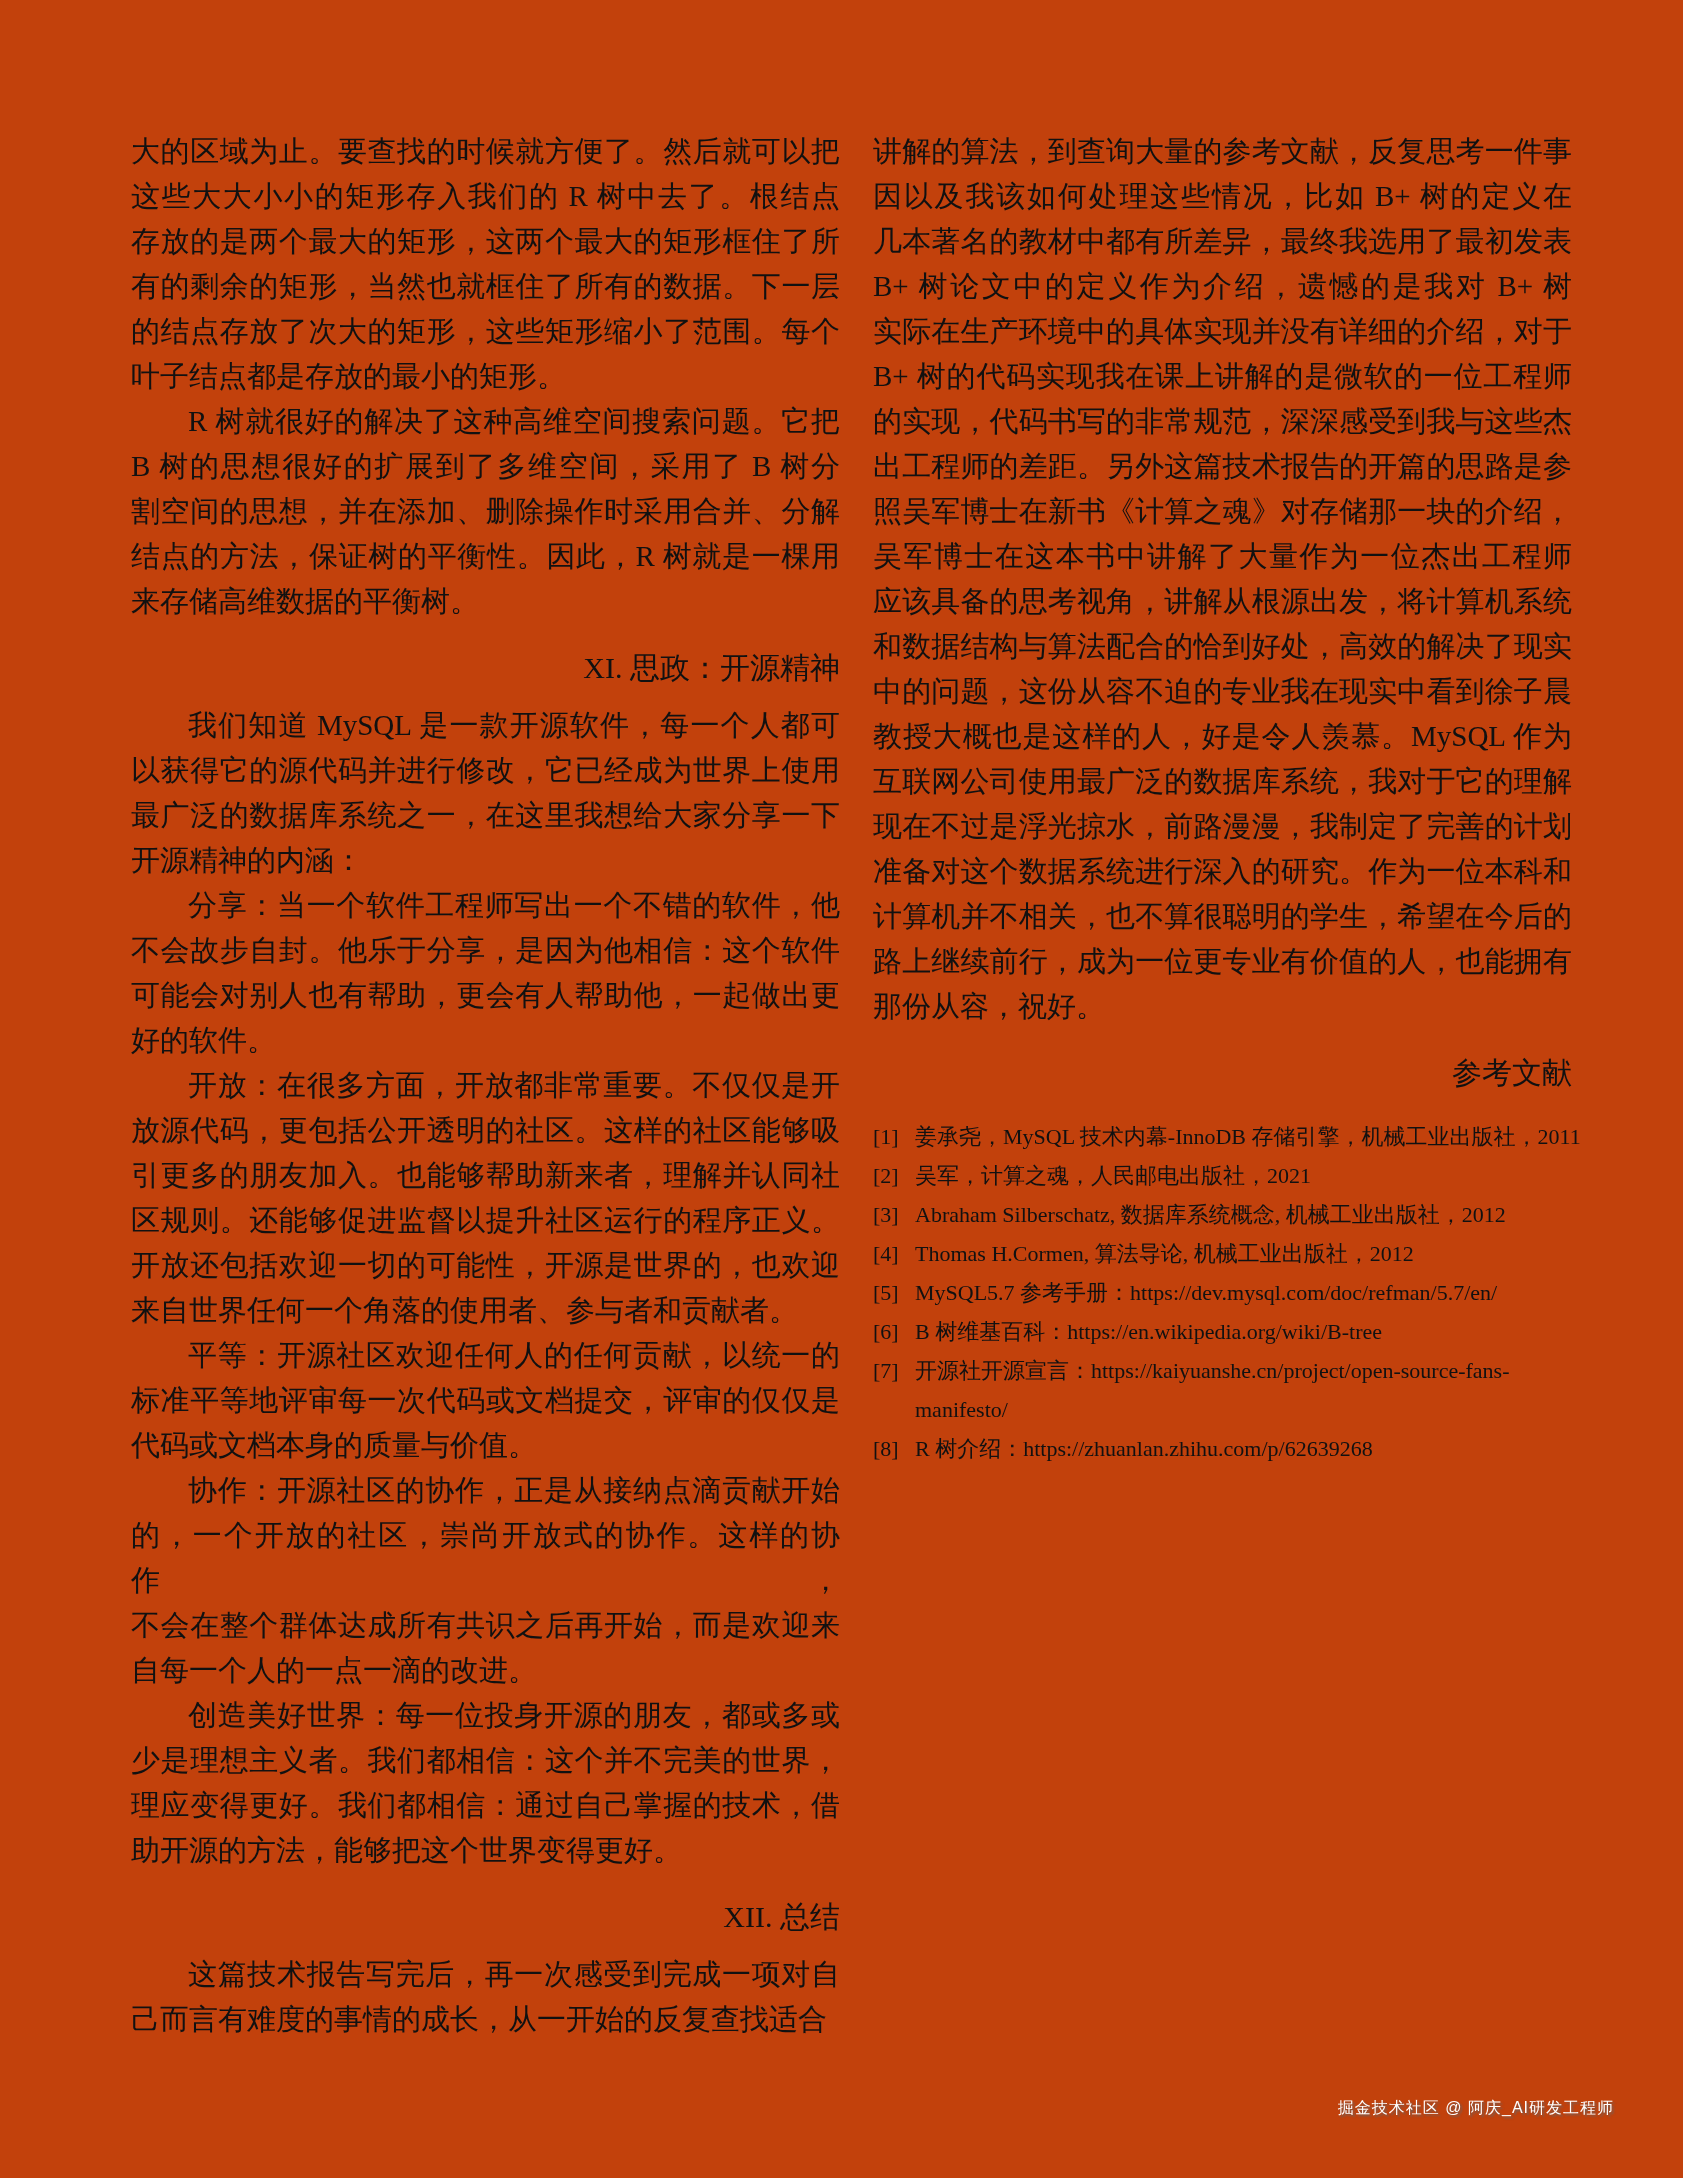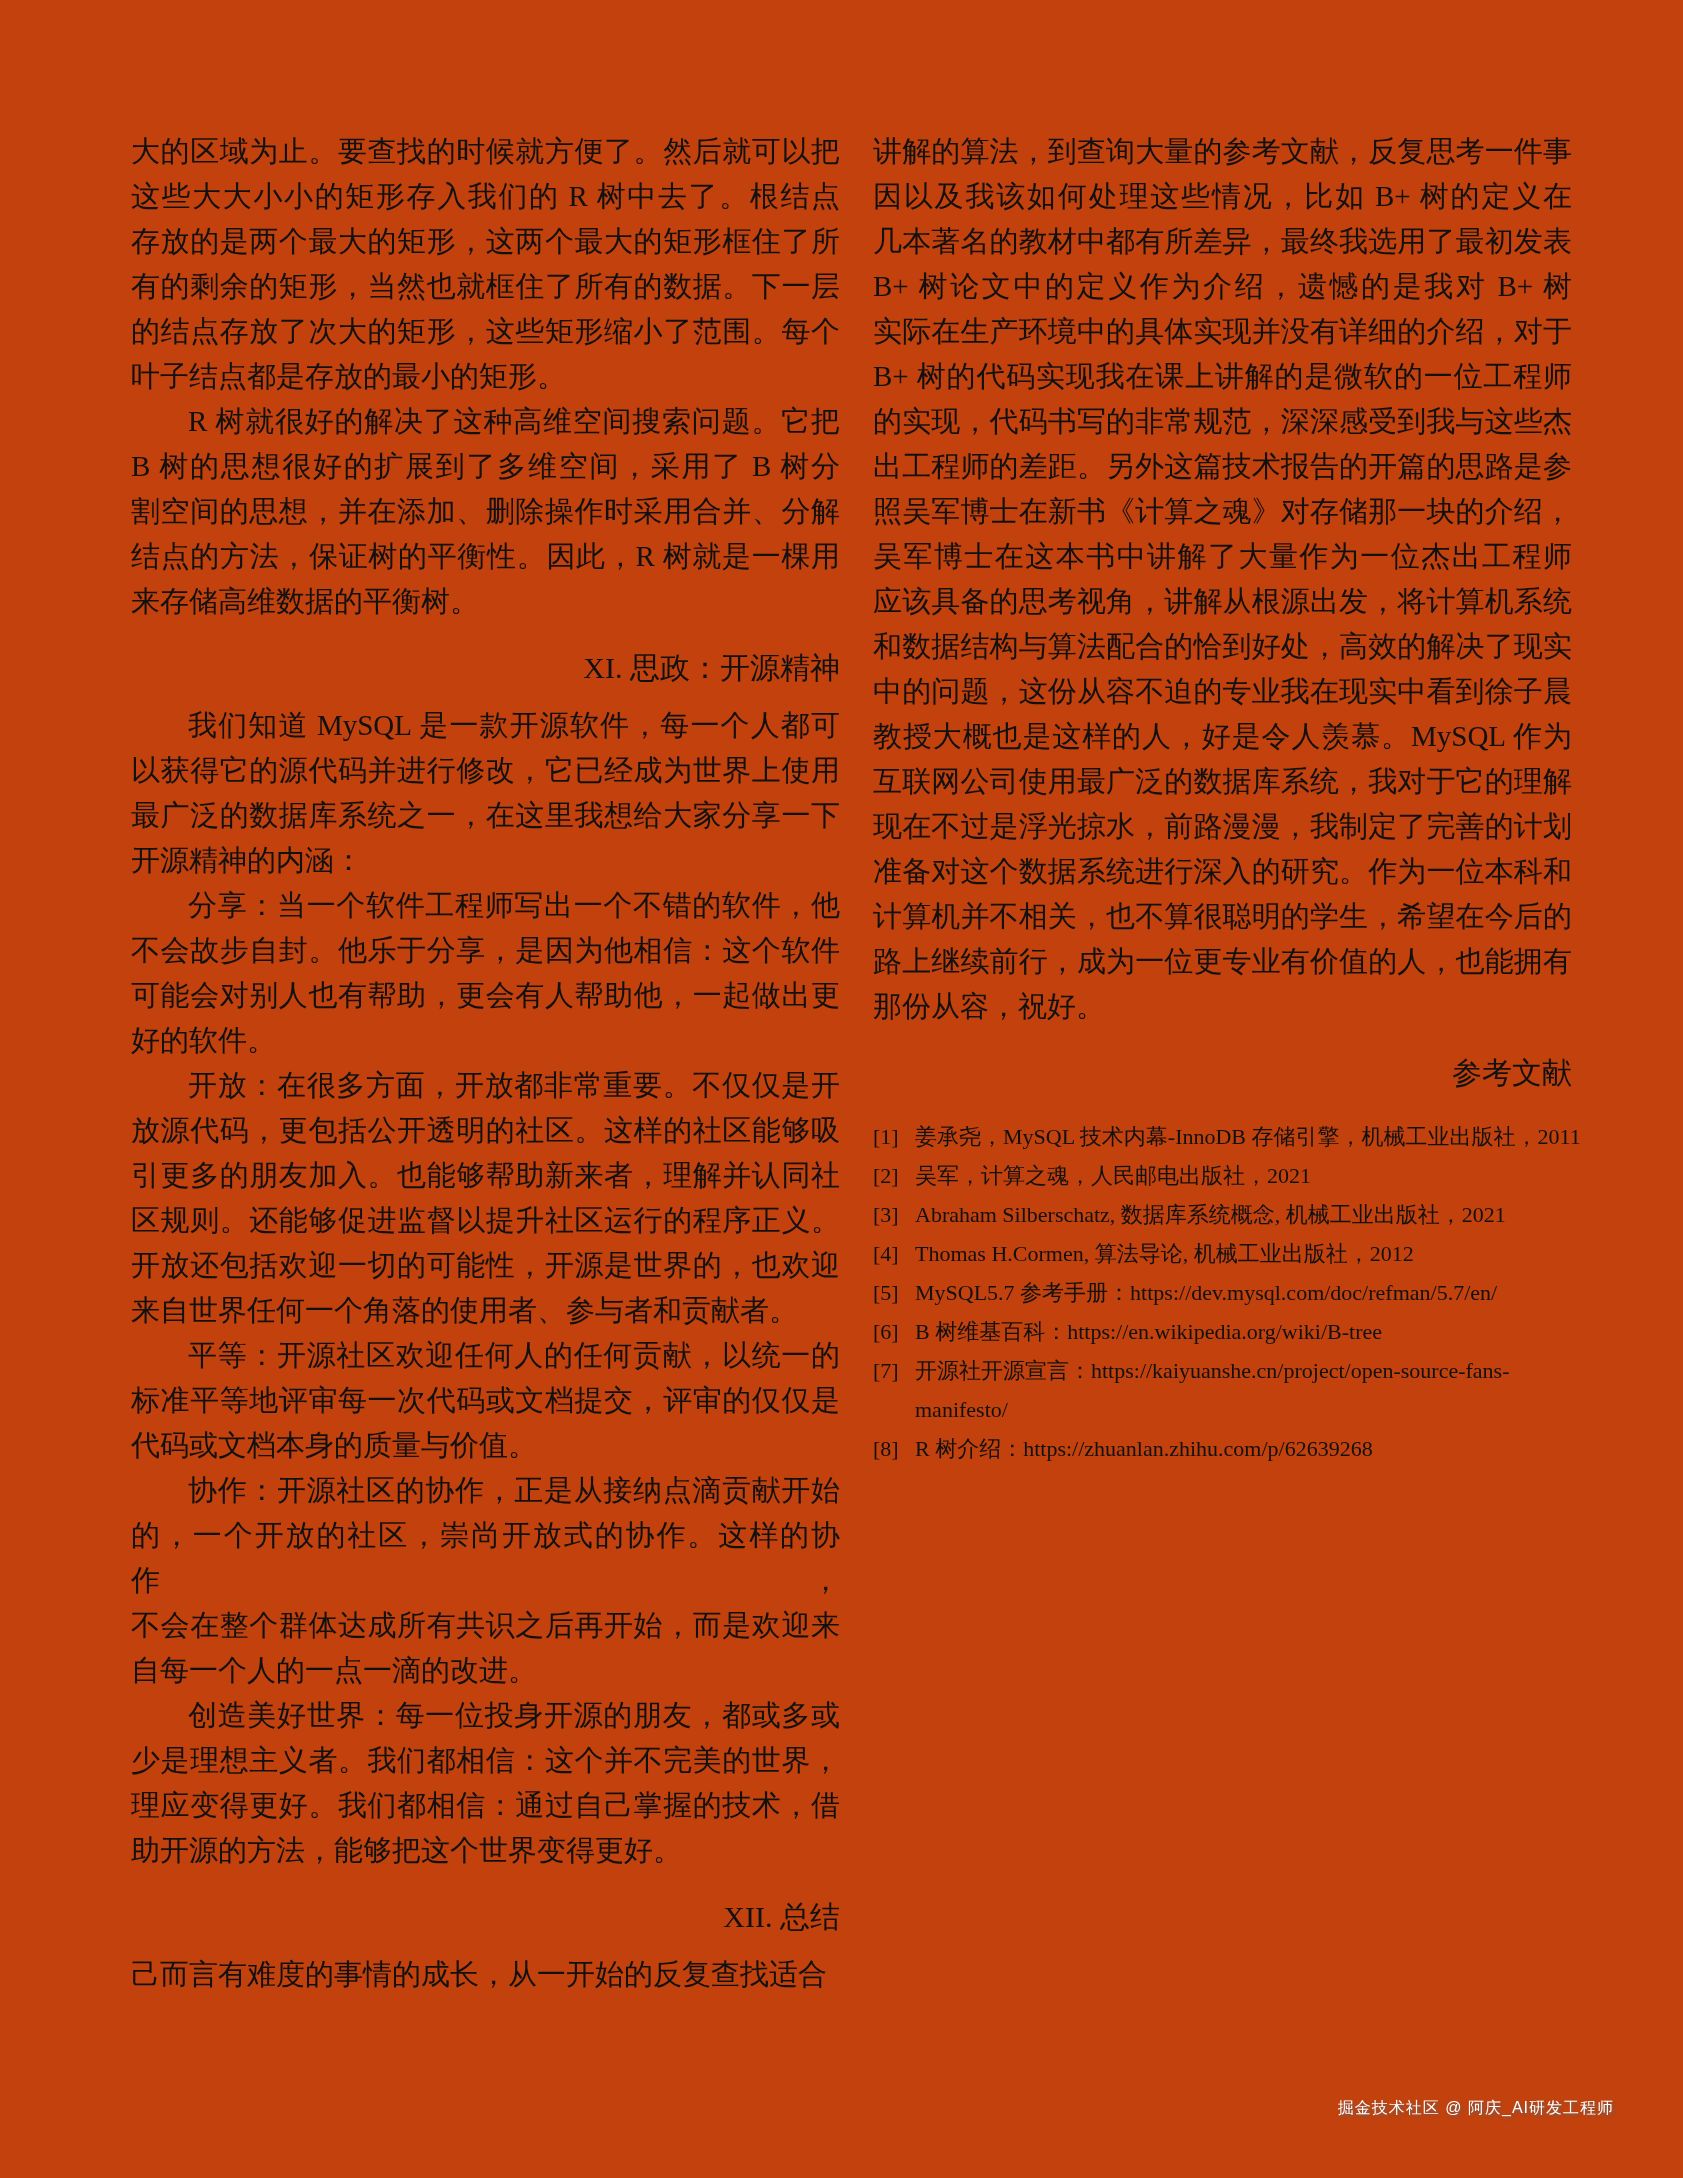--- a/index.html
+++ b/index.html
@@ -120,20 +120,21 @@
         <div class="line">自每一个人的一点一滴的改进。</div>
       </div>
       <div class="para">
         <div class="line ind jl">创造美好世界：每一位投身开源的朋友，都或多或</div>
         <div class="line jl">少是理想主义者。我们都相信：这个并不完美的世界，</div>
         <div class="line jl">理应变得更好。我们都相信：通过自己掌握的技术，借</div>
         <div class="line">助开源的方法，能够把这个世界变得更好。</div>
       </div>
       <div class="sec-heading">XII. 总结</div>
       <div class="para">
+        <div class="line ind jl">这篇技术报告写完后，再一次感受到完成一项对自</div>
         <div class="line">己而言有难度的事情的成长，从一开始的反复查找适合</div>
       </div>
     </div>
 
   <div class="col col-right">
     <div>
         <div class="para">
           <div class="line jl">讲解的算法，到查询大量的参考文献，反复思考一件事</div>
           <div class="line jl">因以及我该如何处理这些情况，比如 B+ 树的定义在</div>
           <div class="line jl">几本著名的教材中都有所差异，最终我选用了最初发表</div>
@@ -166,21 +167,21 @@
         </div>
         <div class="ref-item">
           <span class="ref-label">[2]</span>
           <div class="ref-body">
             <div class="ref-line">吴军，计算之魂，人民邮电出版社，2021</div>
           </div>
         </div>
         <div class="ref-item">
           <span class="ref-label">[3]</span>
           <div class="ref-body">
-            <div class="ref-line">Abraham Silberschatz, 数据库系统概念, 机械工业出版社，2021</div>
+            <div class="ref-line">Abraham Silberschatz, 数据库系统概念, 机械工业出版社，2012</div>
           </div>
         </div>
         <div class="ref-item">
           <span class="ref-label">[4]</span>
           <div class="ref-body">
             <div class="ref-line">Thomas H.Cormen, 算法导论, 机械工业出版社，2012</div>
           </div>
         </div>
         <div class="ref-item">
           <span class="ref-label">[5]</span>

